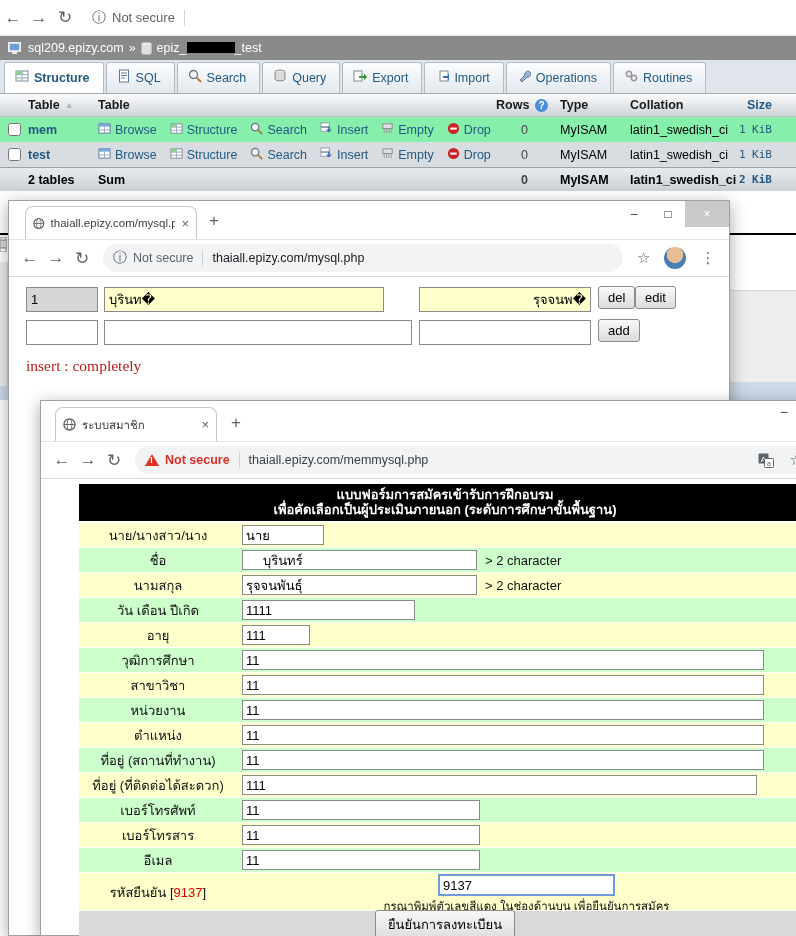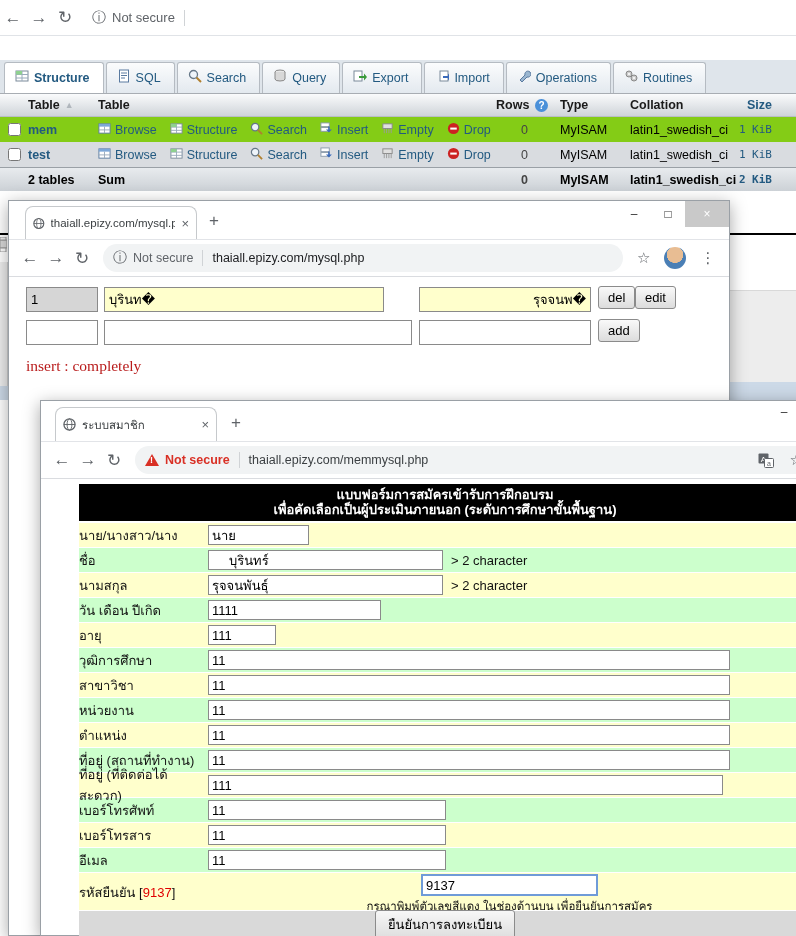--- a/index.html
+++ b/index.html
@@ -82,21 +82,21 @@
   .obtn { background:linear-gradient(#f9f9f9,#dcdcdc); border:1px solid #8b8b8b; border-radius:3px; font-size:13px; padding:3px 9px; cursor:pointer; font-family:inherit; }
   .insmsg { position:absolute; font-family:"Liberation Serif","DejaVu Serif",serif; font-size:15.5px; color:#b91c1c; }
 
   
   .formwrap { position:absolute; left:38px; top:83px; width:732px; }
   .fheader { background:#000; color:#fff; font-weight:bold; font-size:13px; text-align:center; padding:3px 0 4px; line-height:15px; margin-bottom:2px; }
   .frow { display:flex; align-items:center; height:24px; margin-bottom:1px; font-size:13px; }
   .frow.tall { height:37px; align-items:flex-start; }
   .row-y { background:#ffffcc; }
   .row-g { background:#ccffcc; }
-  .flabel { width:129px; text-align:left; padding-right:5px; color:#111; flex:none; }
+  .flabel { width:163px; text-align:center; padding-right:5px; color:#111; flex:none; }
   .ffield { flex:1; display:flex; align-items:center; }
   .finput { height:20px; border:1px solid #8a8a8a; background:#fff; font-size:13px; padding:0 3px; font-family:inherit; }
   .fhint { font-style:normal; font-size:13px; color:#111; margin-left:8px; white-space:nowrap; }
   .vwrap { display:flex; flex-direction:column; }
   .vinput { width:177px; height:22px; border:2px solid #6f9bd8; font-size:13px; padding:0 3px; margin-top:1px; font-family:inherit; }
   .vnote { font-size:11.5px; color:#111; margin-top:1px; }
   .redcode { color:#e00000; }
   .graybar { background:#d9d9d9; height:26px; display:flex; align-items:center; justify-content:center; margin-bottom:1px; }
   .submitbtn { background:linear-gradient(#f7f7f7,#dedede); border:1px solid #8b8b8b; border-radius:3px; font-size:13px; padding:3px 12px; cursor:pointer; font-family:inherit; }
 </style>
@@ -107,20 +107,34 @@
 
   <div class="mtoolbar">
     <span class="navic">←</span>
     <span class="navic">→</span>
     <span class="navic">↻</span>
     <span class="info-ic">ⓘ</span>
     <span class="nsec">Not secure</span>
     <span class="udiv"></span>
   </div>
 
+  <div class="crumbbar">
+    <svg width="15" height="13" viewBox="0 0 15 13">
+        <rect x="0.5" y="0.5" width="12" height="9" fill="#cfe0ef" stroke="#f0f0f0"></rect>
+        <rect x="2" y="2" width="9" height="6" fill="#6f9fd0"></rect>
+        <rect x="4" y="10" width="5" height="2" fill="#e8e8e8"></rect>
+      </svg>
+    <span>sql209.epizy.com</span>
+    <span>»</span>
+    <svg width="11" height="13" viewBox="0 0 11 13">
+        <ellipse cx="5.5" cy="2.5" rx="5" ry="2.2" fill="#f2f2f2" stroke="#bbb"></ellipse>
+        <path d="M0.5 2.5 v8 a5 2.2 0 0 0 10 0 v-8" fill="#dfdfdf" stroke="#bbb"></path>
+      </svg>
+    <span><span>epiz_</span><span class="redact sm"></span><span>_test</span></span>
+  </div>
 
   <div class="pmatabs" id="pmaTabs">
       <span class="pmatab active">
         <span><svg viewBox="0 0 14 14">
             <rect x="1" y="2" width="12" height="10" fill="#fff" stroke="#7a8a9a"></rect>
             <line x1="1" y1="5.5" x2="13" y2="5.5" stroke="#9ab"></line>
             <line x1="1" y1="9" x2="13" y2="9" stroke="#9ab"></line>
             <line x1="7" y1="2" x2="7" y2="12" stroke="#9ab"></line>
             <rect x="1" y="2" width="6" height="3.5" fill="#8fd18f"></rect>
           </svg></span>
@@ -189,21 +203,21 @@
     <span class="c c2">Table</span>
     <span class="c c3" style="padding-right:6px">
         <span>Rows</span>
         <span class="helpic">?</span>
       </span>
     <span class="c c4">Type</span>
     <span class="c c5">Collation</span>
     <span class="c c6" style="font-weight:bold;color:#235a81">Size</span>
   </div>
   <div id="pmaRows">
-      <div class="prow" style="top: 117px; background: #84cc16; justify-content: center;">
+      <div class="prow" style="top: 117px; background: #86efac; justify-content: center;">
     <span class="c c0">
           <input type="checkbox" style="">
         </span>
     <span class="c c1 tname">mem</span>
     <span class="c c2 actions">
           <span class="alink">
             <span><svg viewBox="0 0 14 14">
                 <rect x="1" y="2" width="12" height="10" fill="#fff" stroke="#5a7aa0"></rect>
                 <rect x="1" y="2" width="12" height="3" fill="#7da7d8"></rect>
                 <line x1="1" y1="8.5" x2="13" y2="8.5" stroke="#9ab"></line>
@@ -427,21 +441,21 @@
     <div style="position:relative;height:456px;background:#fff">
       <div class="formwrap" style="top:5px">
         <div class="fheader">
           <div>แบบฟอร์มการสมัครเข้ารับการฝึกอบรม</div>
           <div>เพื่อคัดเลือกเป็นผู้ประเมินภายนอก (ระดับการศึกษาขั้นพื้นฐาน)</div>
         </div>
         <div id="formRows">
             <div class="frow row-y">
               <span class="flabel">นาย/นางสาว/นาง</span>
               <span class="ffield">
-                <input class="finput" value="นาย" style="width: 101px;">
+                <input class="finput" value="นาย" style="width: 82px;">
               </span>
             </div>
             <div class="frow row-g">
               <span class="flabel">ชื่อ</span>
               <span class="ffield">
                 <input class="finput" value="บุรินทร์" style="width: 235px; padding-left: 20px;">
                 <em class="fhint">&gt; 2 character</em>
               </span>
             </div>
             <div class="frow row-y">

